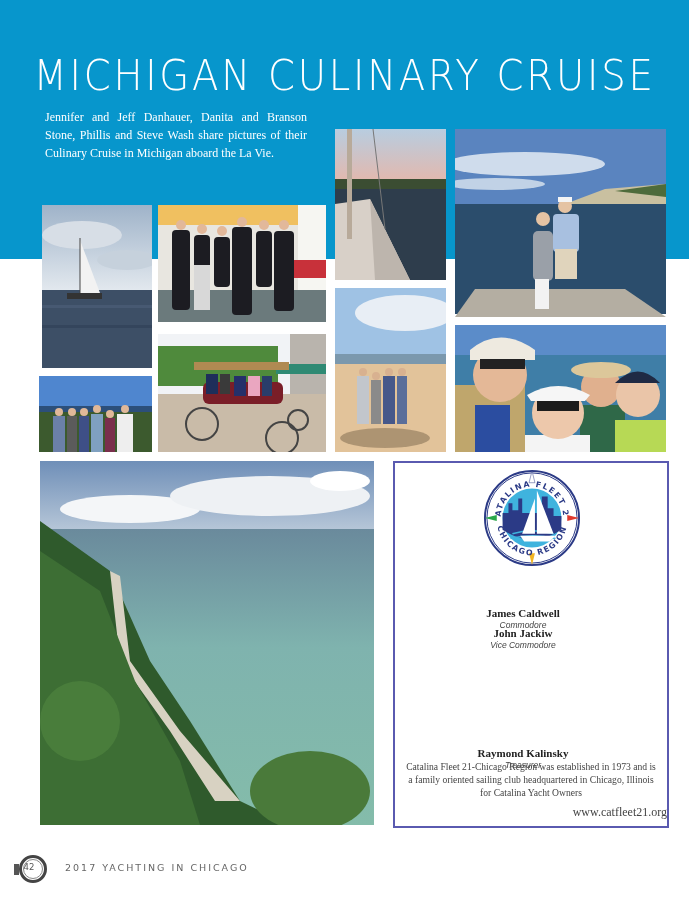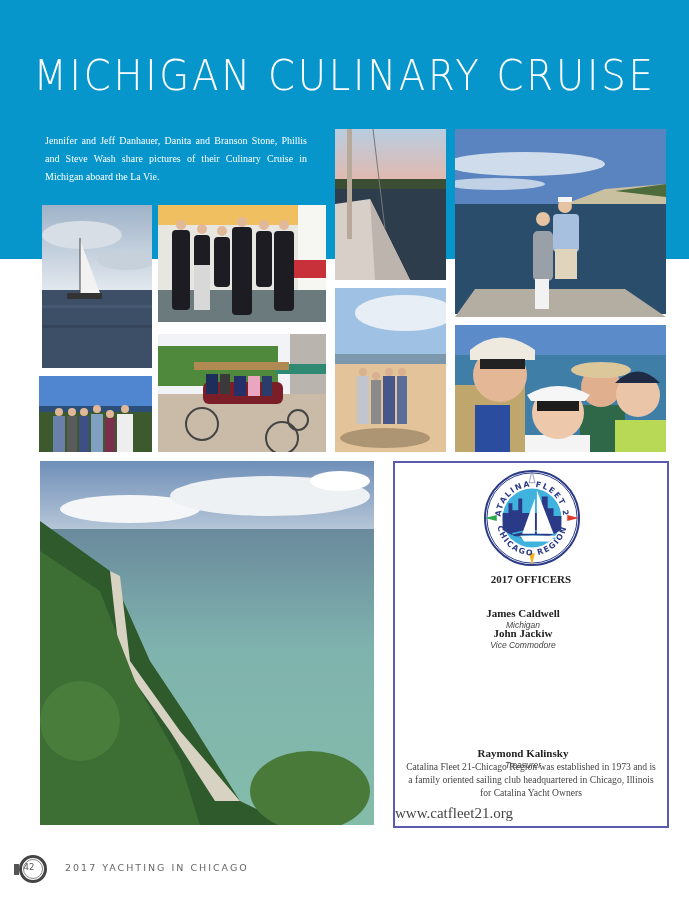--- a/index.html
+++ b/index.html
@@ -1,31 +1,31 @@
 <!DOCTYPE html>
 <html><head>
 <meta charset="utf-8">
 <style>
   html, body { margin:0; padding:0; }
   body { width:689px; height:900px; position:relative; background:#ffffff; overflow:hidden; font-family:"Liberation Serif", serif; }
   .band { position:absolute; left:0; top:0; width:689px; height:259px; background:#0796cc; }
   .title { position:absolute; left:0; top:46px; width:689px; text-align:center; color:#ffffff;
            font-family:"DejaVu Sans", sans-serif; font-weight:300; font-size:42px; letter-spacing:3px;
            transform:scaleX(0.92); transform-origin:center; line-height:60px; }
-  .intro { position:absolute; left:45px; top:132px; width:262px; color:#ffffff; font-size:10px; line-height:18px; text-align:justify; }
+  .intro { position:absolute; left:45px; top:108px; width:262px; color:#ffffff; font-size:12px; line-height:18px; text-align:justify; }
   .photo { position:absolute; overflow:hidden; }
   .photo svg { width:100%; height:100%; display:block; }
   .box { position:absolute; left:393px; top:461px; width:272px; height:363px; border:2px solid #5a5ab0; background:#fff; }
   .logo { position:absolute; left:88px; top:6px; width:98px; height:98px; }
   .officers-h { position:absolute; left:0; top:110px; width:272px; text-align:center; font-weight:bold; font-size:11px; color:#222; }
   .off { position:absolute; left:0; width:256px; text-align:center; }
   .off .n { font-size:11px; color:#222; font-weight:bold; }
   .off .r { font-size:8.5px; color:#444; font-style:italic; font-family:"Liberation Sans", sans-serif; margin-top:1px; }
   .desc { position:absolute; left:10px; top:297px; width:252px; text-align:center; font-size:9.6px; color:#444; line-height:13px; }
-  .url { position:absolute; left:0; top:342px; width:272px; text-align:left; font-size:15px; color:#444; }
+  .url { position:absolute; left:0; top:342px; width:272px; text-align:right; font-size:12px; color:#444; }
   .footer-badge { position:absolute; left:12px; top:855px; width:40px; height:28px; }
   .footer-num { position:absolute; left:22px; top:862px; width:14px; text-align:center; font-family:"DejaVu Sans", sans-serif; font-size:8.5px; color:#555; }
   .footer-text { position:absolute; left:65px; top:862px; font-family:"DejaVu Sans", sans-serif; font-size:9.5px; letter-spacing:2px; color:#666; }
 </style>
 </head>
 <body>
 
 <div class="band"></div>
 <div class="title">MICHIGAN CULINARY CRUISE</div>
 <div class="intro">Jennifer and Jeff Danhauer, Danita and Branson Stone, Phillis and Steve Wash share pictures of their Culinary Cruise in Michigan aboard the La Vie.</div>
@@ -250,25 +250,24 @@
     <polygon points="50,98 47,86 53,86" fill="#f2b422"></polygon>
     <polygon points="50,2 47,14 53,14" fill="#ffffff" stroke="#2b3a86" stroke-width=".5"></polygon>
     <text font-family="DejaVu Sans, sans-serif" font-size="8" font-weight="bold" fill="#2b3a86" letter-spacing="1.5">
       <textPath href="#arcTop" startOffset="50%" text-anchor="middle">CATALINA FLEET 21</textPath>
     </text>
     <text font-family="DejaVu Sans, sans-serif" font-size="8" font-weight="bold" fill="#2b3a86" letter-spacing="1.5">
       <textPath href="#arcBot" startOffset="50%" text-anchor="middle">CHICAGO REGION</textPath>
     </text>
   </svg>
 
-  <div class="officers-h">2017 OFFICERS</div>
 
   <div class="off" style="top:144px;">
     <div class="n">James Caldwell</div>
-    <div class="r">Michigan</div>
+    <div class="r">Commodore</div>
   </div>
   <div class="off" style="top:164px;">
     <div class="n">John Jackiw</div>
     <div class="r">Vice Commodore</div>
   </div>
   <div class="off" style="top:284px;">
     <div class="n">Raymond Kalinsky</div>
     <div class="r">Treasurer</div>
   </div>
 

